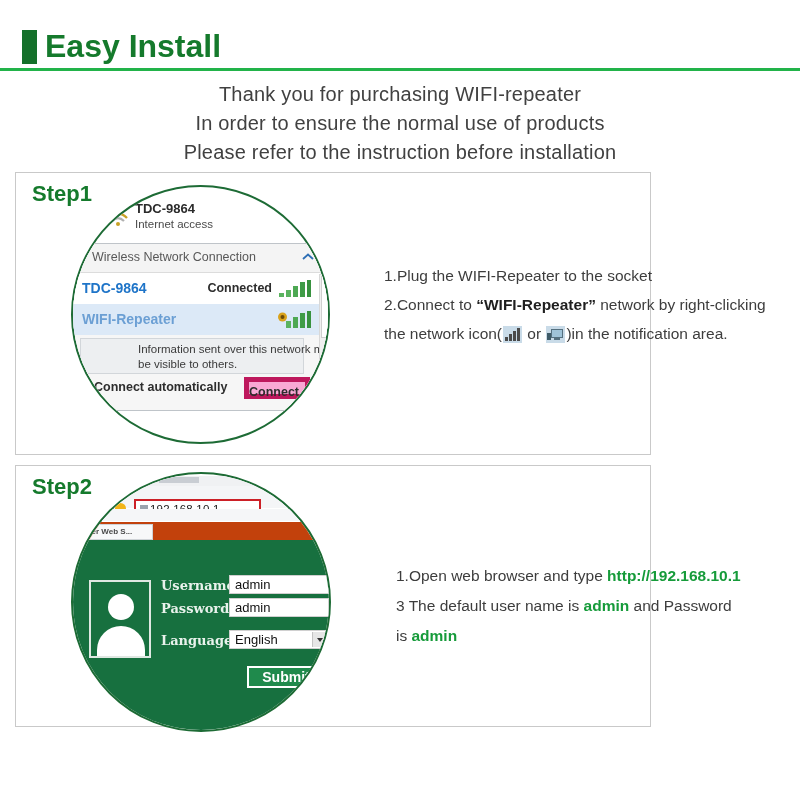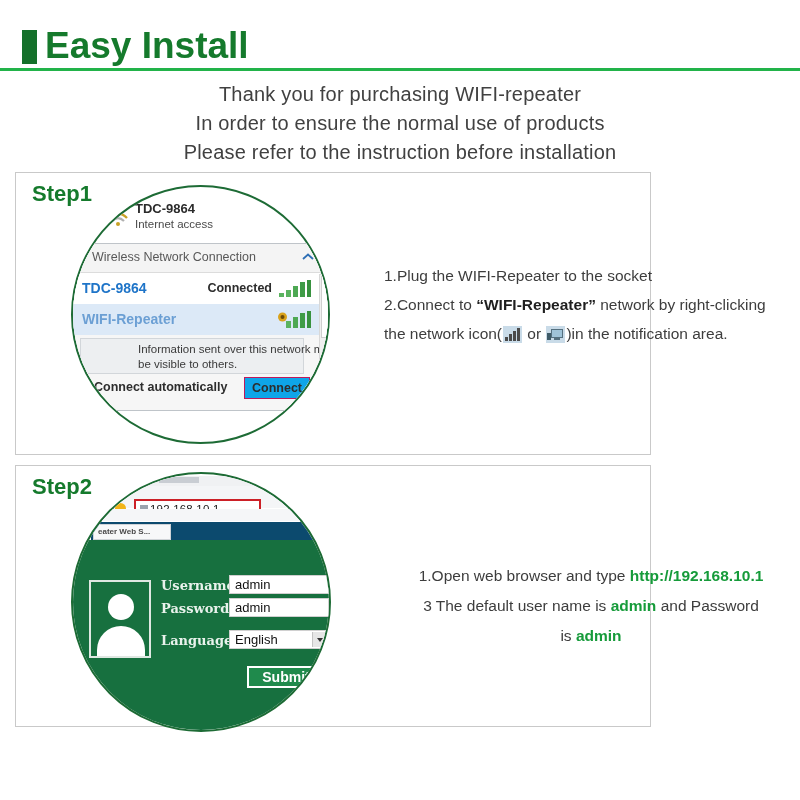--- a/index.html
+++ b/index.html
@@ -13,21 +13,21 @@
   }
 
   
   #header{position:absolute;left:0;top:22px;width:800px;height:52px;}
   #header-bar{
     position:absolute;left:22px;top:8px;width:15px;height:34px;
     background:#14702a;
   }
   #header-title{
     position:absolute;left:45px;top:2px;
-    font-size:37px;font-weight:bold;color:#157a2c;
+    font-size:32px;font-weight:bold;color:#157a2c;
     letter-spacing:0px;line-height:44px;
   }
   #header-rule{
     position:absolute;left:0;top:68px;width:800px;height:3px;
     background:#22b34a;
   }
 
   
   #intro{
     position:absolute;left:0;top:80px;width:800px;
@@ -98,22 +98,22 @@
     position:absolute;left:25px;top:3px;width:210px;
     font-size:11.5px;color:#3a3a3a;line-height:15px;margin-left:32px;
   }
   #wifi-auto-box{
     position:absolute;left:8px;top:139px;width:12px;height:12px;
     background:#fff;border:1px solid #9aa0a6;
   }
   #wifi-auto-label{position:absolute;left:26px;top:136px;font-size:12.5px;font-weight:bold;color:#2d2d2d;}
   #wifi-connect-btn{
     position:absolute;left:176px;top:133px;width:66px;height:22px;
-    background:#0ea5e9;border:1px solid #be185d;box-sizing:border-box;
-    text-align:center;font-size:12.5px;font-weight:bold;color:#2d2d2d;line-height:21px;
+    background:#f9a8d4;border:5px solid #be185d;box-sizing:border-box;
+    text-align:left;font-size:12.5px;font-weight:bold;color:#2d2d2d;line-height:21px;
   }
   #wifi-scrollbar{
     position:absolute;right:4px;top:30px;width:11px;height:101px;
     background:#f0f0f0;border:1px solid #d8d8d8;box-sizing:border-box;
   }
   #wifi-scroll-thumb{
     position:absolute;left:1px;top:1px;width:7px;height:60px;background:#ffffff;border:1px solid #cfcfcf;
   }
 
   
@@ -130,21 +130,21 @@
   #browser-dot{position:absolute;left:28px;top:17px;width:11px;height:11px;border-radius:50%;background:#f2b419;}
   #browser-urlbox{
     position:absolute;left:47px;top:13px;width:127px;height:20px;
     border:2px solid #cc2027;background:#ffffff;box-sizing:border-box;
   }
   #browser-url{
     position:absolute;left:14px;top:2px;font-size:11.5px;color:#1b1b1b;letter-spacing:.2px;
   }
   #browser-url-glyph{position:absolute;left:4px;top:4px;width:8px;height:9px;background:#9aa3ad;}
   #browser-toolbar{position:absolute;left:8px;top:35px;width:250px;height:12px;background:#f5f6f8;}
-  #browser-tabrow{position:absolute;left:18px;top:48px;width:256px;height:18px;background:#0c4a6e;}
+  #browser-tabrow{position:absolute;left:0;top:48px;width:256px;height:18px;background:#c2410c;}
   #browser-tab{
     position:absolute;left:2px;top:2px;width:78px;height:16px;
     background:#f7f8f9;border:1px solid #cfd3d7;box-sizing:border-box;
   }
   #browser-tab-label{position:absolute;left:4px;top:2px;font-size:8px;color:#4a4a4a;font-weight:bold;}
 
   
   #login-panel{
     position:absolute;left:0;top:66px;width:256px;height:190px;background:#17703f;
   }
@@ -176,21 +176,21 @@
     position:absolute;right:1px;top:1px;width:14px;height:15px;
     background:#e6e6e6;border-left:1px solid #c4c4c4;
   }
   #submit-btn{
     position:absolute;left:174px;top:126px;width:78px;height:22px;
     background:#1f8a4c;border:2px solid #ffffff;box-sizing:border-box;
     text-align:center;line-height:18px;font-size:14px;color:#ffffff;font-weight:bold;
   }
 
   
-  #step2-text{position:absolute;left:380px;top:95px;width:390px;text-align:center;}
+  #step2-text{position:absolute;left:380px;top:95px;width:390px;}
   #step2-text .line{font-size:15.5px;color:#3d3d3d;line-height:30px;white-space:nowrap;}
   .grn{color:#169b3a;font-weight:bold;}
 </style>
 </head>
 <body>
 
 <div id="header">
   <div id="header-bar"></div>
   <div id="header-title">Easy Install</div>
 </div>

